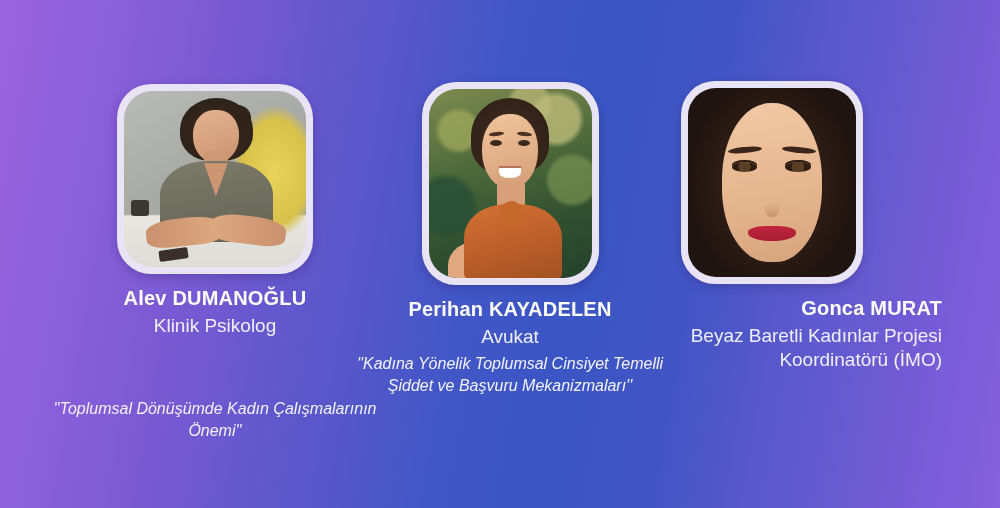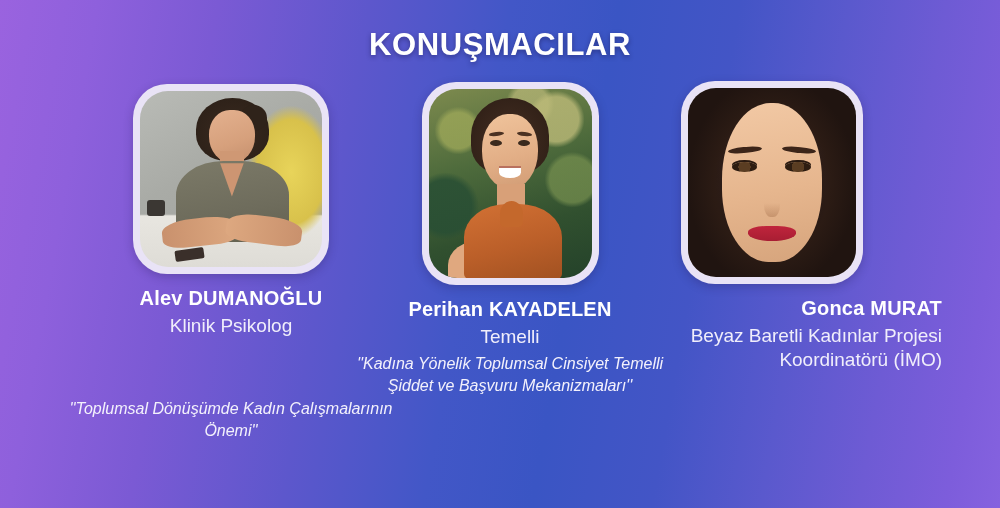--- a/index.html
+++ b/index.html
@@ -44,21 +44,21 @@
     letter-spacing: 0.6px;
     text-shadow: 0 2px 5px rgba(25,20,70,0.45);
     white-space: nowrap;
   }
 
   
   .speaker {
     position: absolute;
     text-align: center;
   }
-  #spk0 { left: 60px;  top: 84px; width: 342px; }
+  #spk0 { left: 44px;  top: 84px; width: 342px; }
   #spk1 { left: 340px; top: 82px; width: 340px; }
   #spk2 { left: 602px; top: 81px; width: 340px; text-align: right; }
 
   .frame {
     margin: 0 auto;
     box-sizing: border-box;
     border-radius: 34px;
     background: #e9e3f6;
     padding: 7px;
     box-shadow: 0 3px 10px rgba(30,20,70,0.25);
@@ -288,21 +288,20 @@
   }
   #spk0 .quote { margin-top: 60px; }
   #spk1 .quote { margin-top: 4px; }
   #spk2 .quote { margin-top: 15px; }
 </style>
 </head>
 <body>
 
 <div id="slide">
 
-  <div id="title">KONUŞMACILAR</div>
 
   <div class="speaker" id="spk0">
     <div class="frame">
       <div class="photo ph-a">
         <div class="hair"></div>
         <div class="bun"></div>
         <div class="face"></div>
         <div class="neck"></div>
         <div class="body"></div>
         <div class="vneck"></div>
@@ -327,21 +326,21 @@
         <div class="eyeL"></div>
         <div class="eyeR"></div>
         <div class="smile"></div>
         <div class="neck"></div>
         <div class="shoulder"></div>
         <div class="top"></div>
         <div class="halter"></div>
       </div>
     </div>
     <div class="name">Perihan KAYADELEN</div>
-    <div class="role">Temelli</div>
+    <div class="role">Avukat</div>
     <div class="quote">''Kadına Yönelik Toplumsal Cinsiyet Temelli Şiddet ve Başvuru Mekanizmaları''</div>
   </div>
 
   <div class="speaker" id="spk2">
     <div class="frame">
       <div class="photo ph-c">
         <div class="hair"></div>
         <div class="face"></div>
         <div class="browL"></div>
         <div class="browR"></div>

